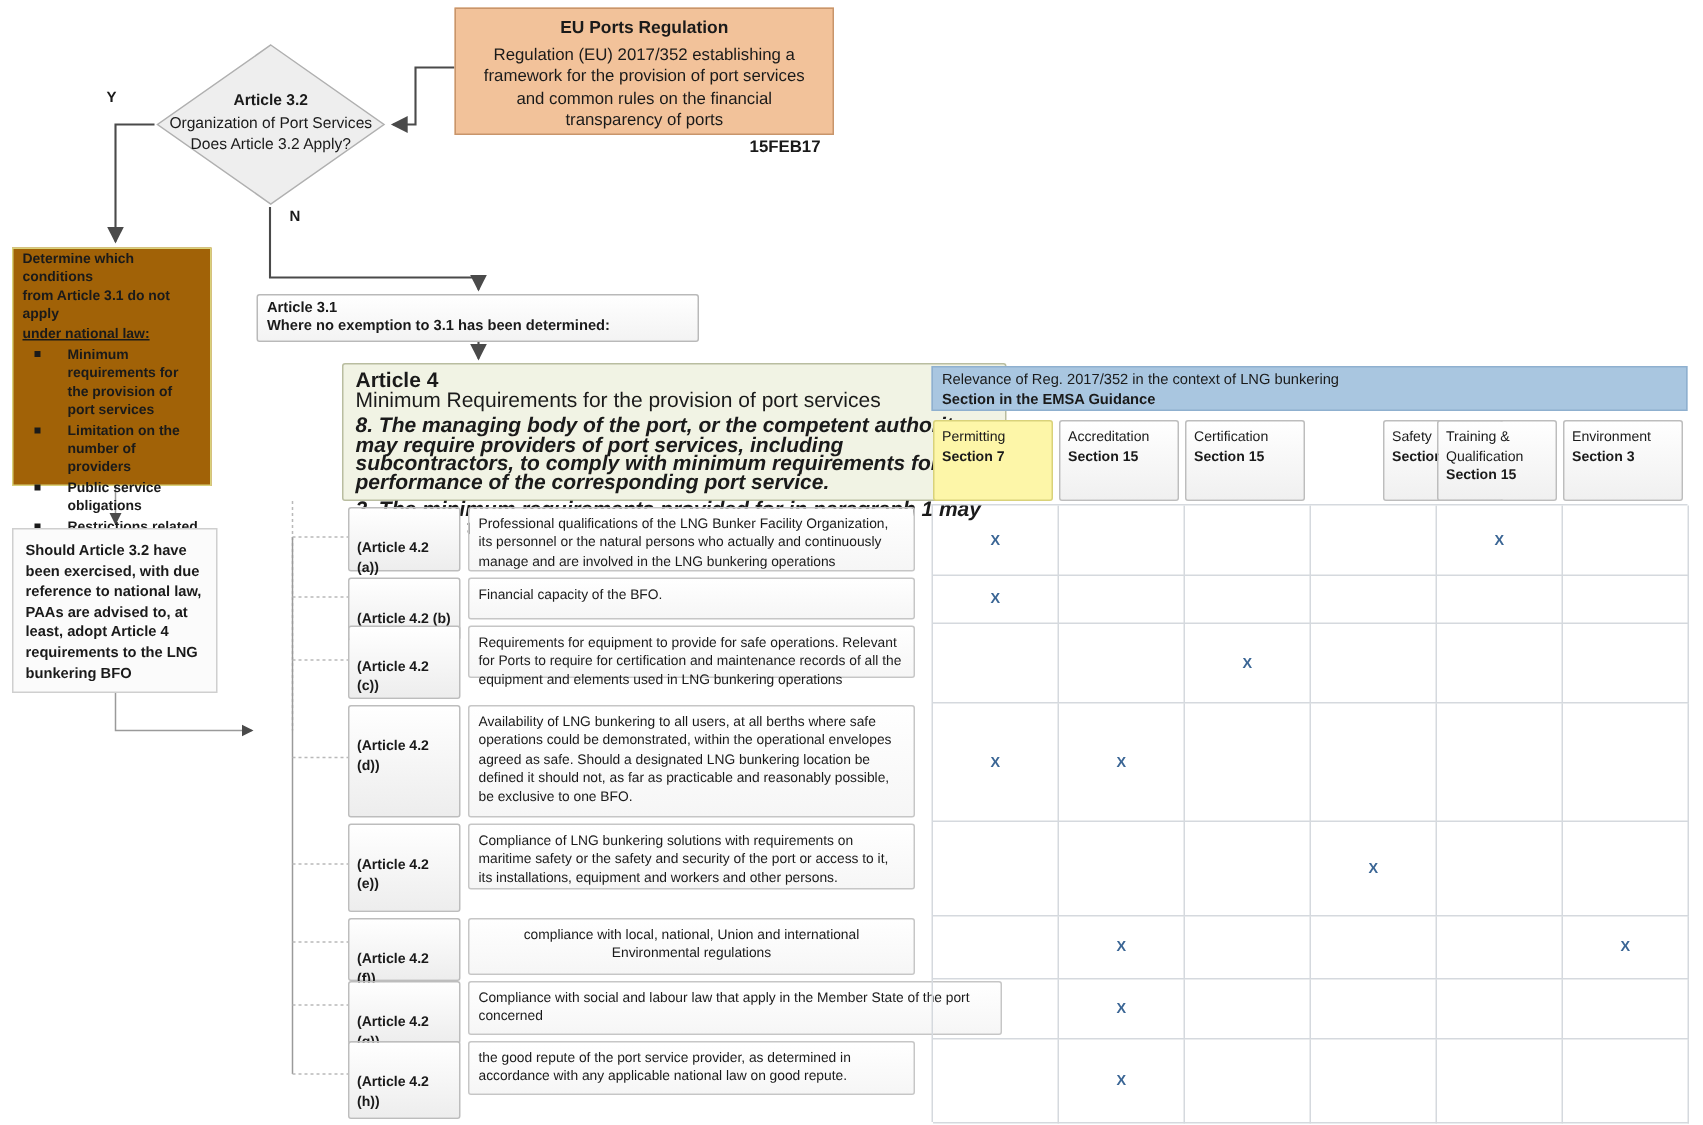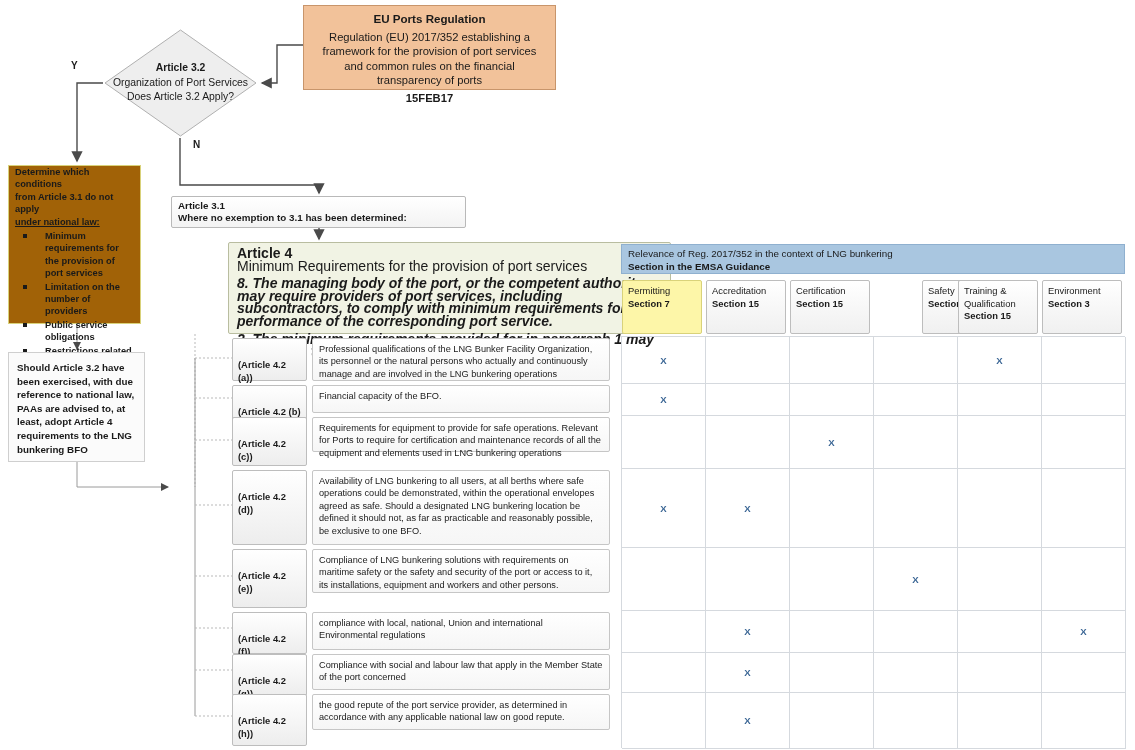--- a/index.html
+++ b/index.html
@@ -11,21 +11,21 @@
   .abs{position:absolute;box-sizing:border-box;}
 
   
   .box-reg{
     left:303px;top:5px;width:253px;height:85px;
     background:#f2c29a;border:1px solid #c8956b;
     text-align:center;font-size:11.2px;line-height:14.6px;
     padding:6px 8px 0 8px;
   }
   .box-reg .t{font-weight:bold;margin-bottom:3px;font-size:11.6px;}
-  .box-reg .d{font-weight:bold;margin-top:3px;}
+  .box-reg .d{font-weight:bold;margin-top:3px;text-align:right;}
 
   .diamond{
     left:103px;top:28px;width:155px;height:110px;
   }
   .diamond svg{position:absolute;left:0;top:0;}
   .diamond .lbl{
     position:absolute;left:0;top:0;width:155px;height:110px;
     display:flex;flex-direction:column;align-items:center;justify-content:center;
     font-size:10.4px;line-height:14.5px;text-align:center;
   }
@@ -232,23 +232,23 @@
     <div class="abs artdesc" style="left: 312px; top: 338px; width: 298px; height: 43px;">Professional qualifications of the LNG Bunker Facility Organization, its personnel or the natural persons who actually and continuously manage and are involved in the LNG bunkering operations</div>
     <div class="abs artlabel" style="left: 232px; top: 385px; width: 75px; height: 28px;">(Article 4.2 (b)</div>
     <div class="abs artdesc" style="left: 312px; top: 385px; width: 298px; height: 28px;">Financial capacity of the BFO.</div>
     <div class="abs artlabel" style="left: 232px; top: 417px; width: 75px; height: 49px;">(Article 4.2 (c))</div>
     <div class="abs artdesc" style="left: 312px; top: 417px; width: 298px; height: 35px;">Requirements for equipment to provide for safe operations. Relevant for Ports to require for certification and maintenance records of all the equipment and elements used in LNG bunkering operations</div>
     <div class="abs artlabel" style="left: 232px; top: 470px; width: 75px; height: 75px;">(Article 4.2 (d))</div>
     <div class="abs artdesc" style="left: 312px; top: 470px; width: 298px; height: 75px;">Availability of LNG bunkering to all users, at all berths where safe operations could be demonstrated, within the operational envelopes agreed as safe. Should a designated LNG bunkering location be defined it should not, as far as practicable and reasonably possible, be exclusive to one BFO.</div>
     <div class="abs artlabel" style="left: 232px; top: 549px; width: 75px; height: 59px;">(Article 4.2 (e))</div>
     <div class="abs artdesc" style="left: 312px; top: 549px; width: 298px; height: 44px;">Compliance of LNG bunkering solutions with requirements on maritime safety or the safety and security of the port or access to it, its installations, equipment and workers and other persons.</div>
     <div class="abs artlabel" style="left: 232px; top: 612px; width: 75px; height: 38px;">(Article 4.2 (f))</div>
-    <div class="abs artdesc" style="left: 312px; top: 612px; width: 298px; height: 38px;">compliance with local, national, Union and international Environmental regulations</div>
+    <div class="abs artdesc" style="left: 312px; top: 612px; width: 298px; height: 38px; text-align: center;">compliance with local, national, Union and international Environmental regulations</div>
     <div class="abs artlabel" style="left: 232px; top: 654px; width: 75px; height: 36px;">(Article 4.2 (g))</div>
-    <div class="abs artdesc" style="left: 312px; top: 654px; width: 298px; height: 36px;">Compliance with social and labour law that apply in the Member State of the port concerned</div>
+    <div class="abs artdesc" style="left: 312px; top: 654px; width: 356px; height: 36px;">Compliance with social and labour law that apply in the Member State of the port concerned</div>
     <div class="abs artlabel" style="left: 232px; top: 694px; width: 75px; height: 52px;">(Article 4.2 (h))</div>
     <div class="abs artdesc" style="left: 312px; top: 694px; width: 298px; height: 36px;">the good repute of the port service provider, as determined in accordance with any applicable national law on good repute.</div>
   </div>
 
 <div class="abs mx-grid" id="mx-grid">
     <div class="abs mx-cell" style="left: 0px; top: 0px; width: 84px; height: 47px; color: rgb(59, 102, 149);">X</div>
     <div class="abs mx-cell" style="left: 84px; top: 0px; width: 84px; height: 47px;"></div>
     <div class="abs mx-cell" style="left: 168px; top: 0px; width: 84px; height: 47px;"></div>
     <div class="abs mx-cell" style="left: 252px; top: 0px; width: 84px; height: 47px;"></div>
     <div class="abs mx-cell" style="left: 336px; top: 0px; width: 84px; height: 47px; color: rgb(59, 102, 149);">X</div>

